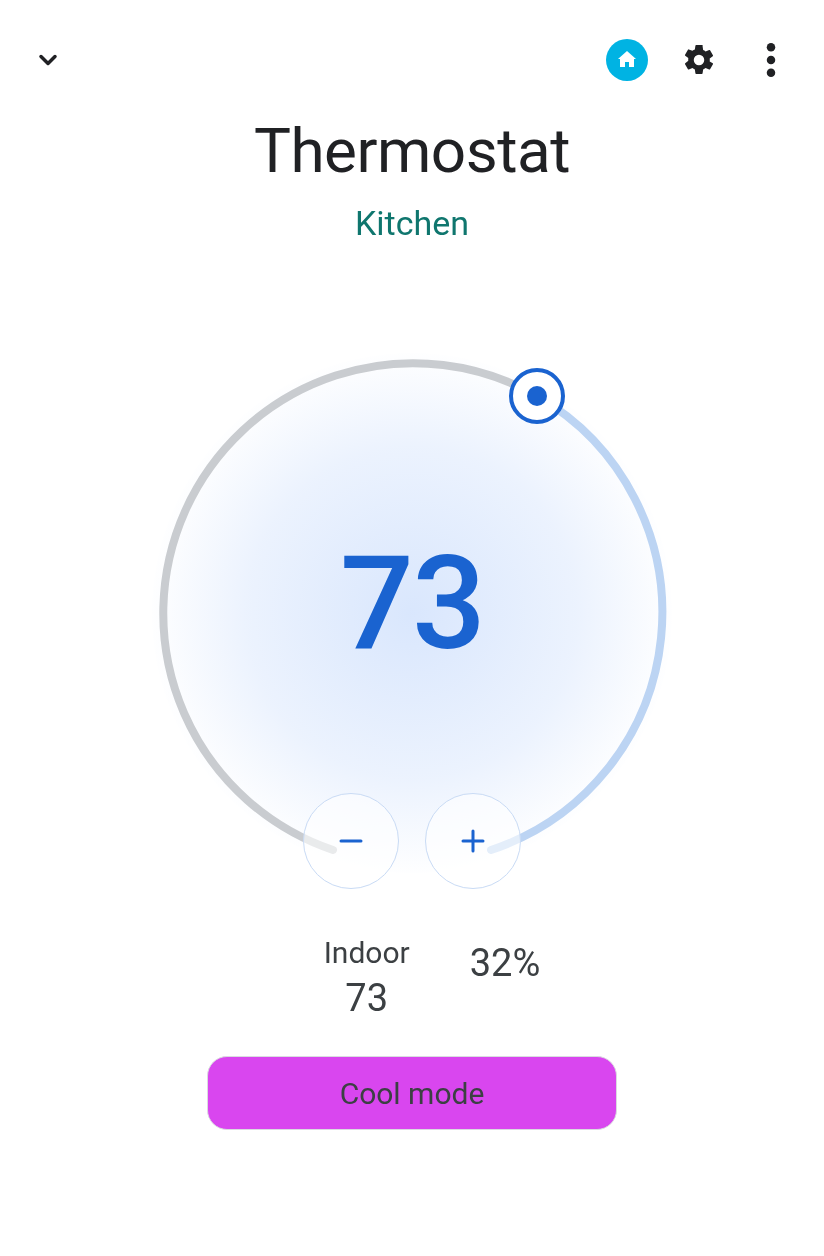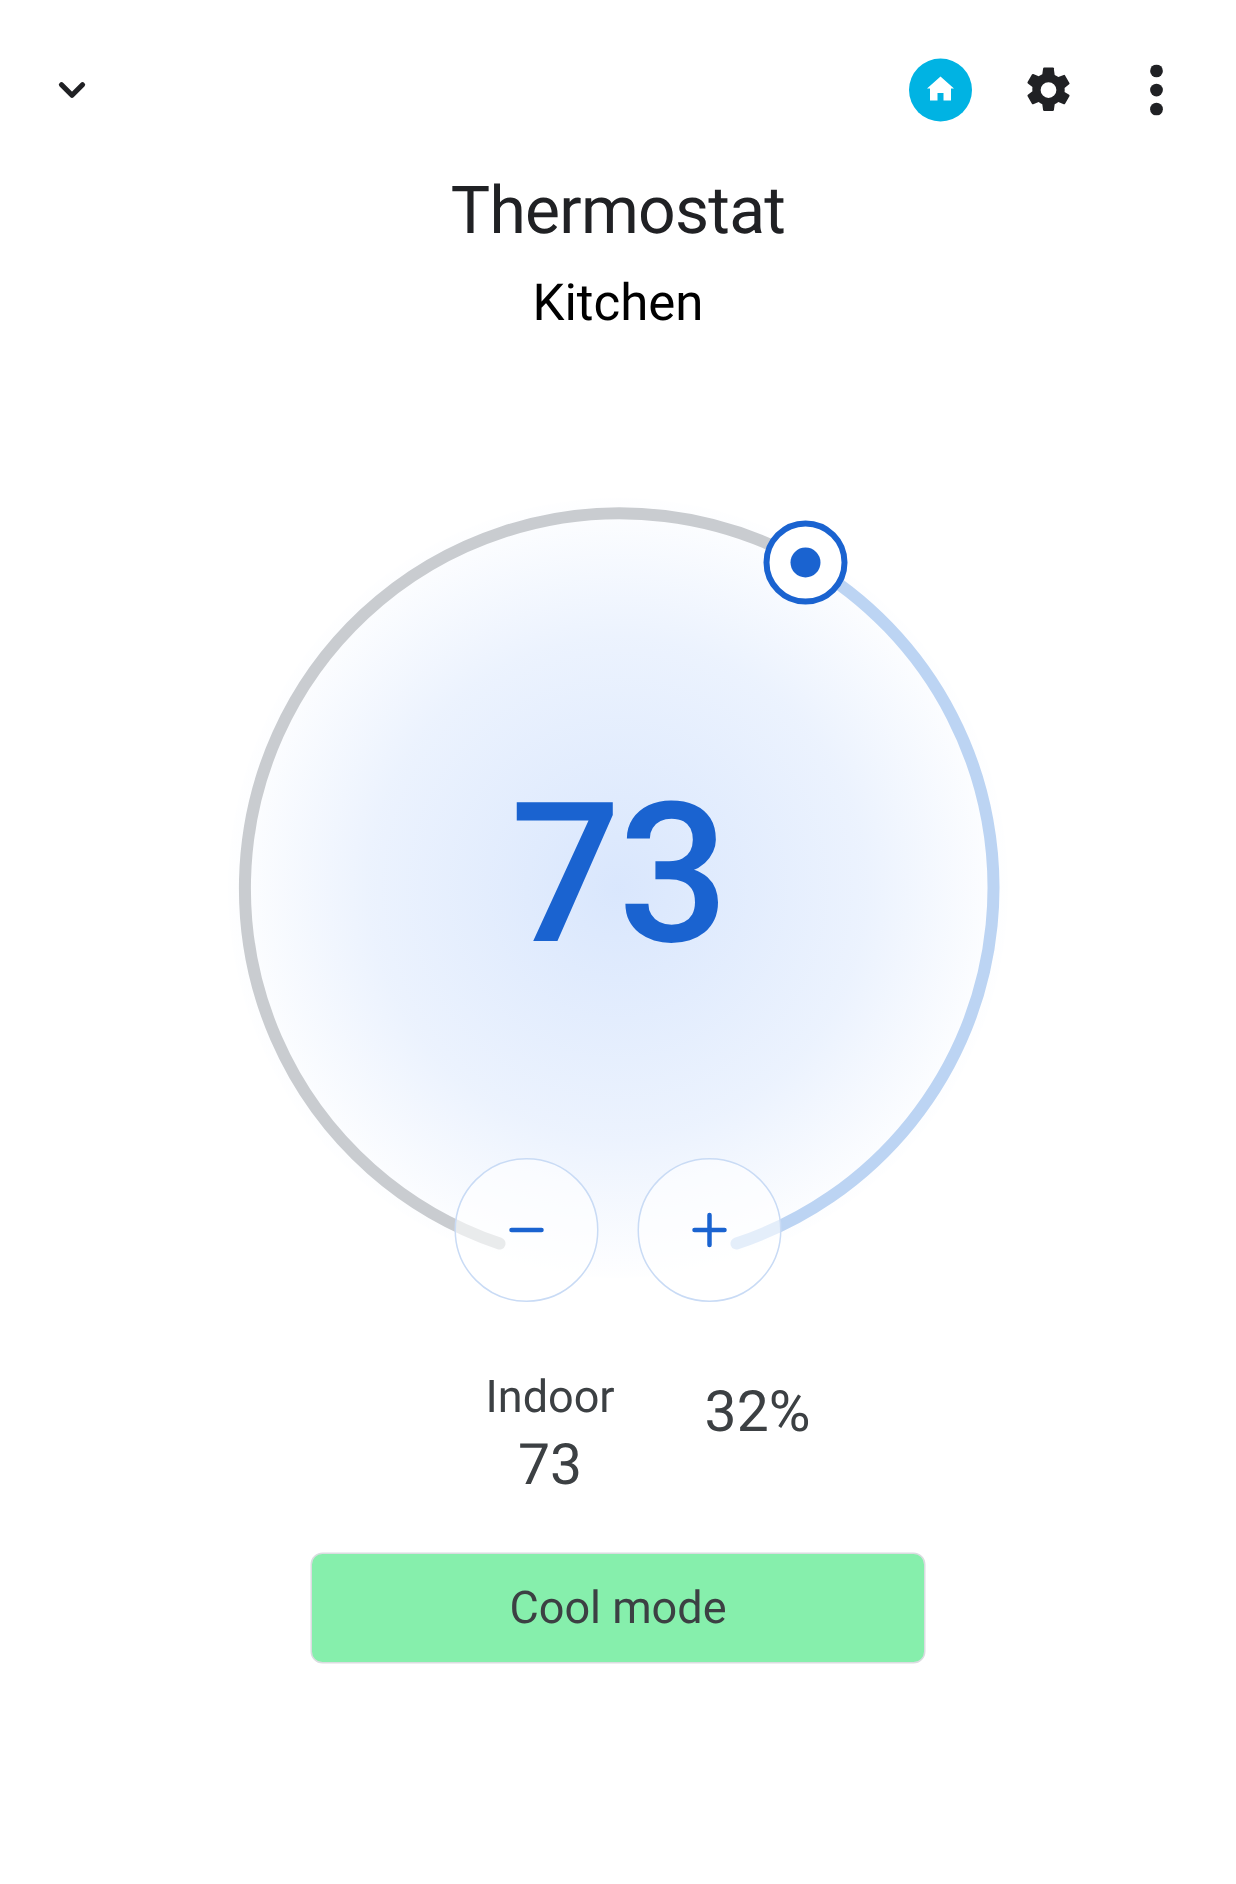--- a/index.html
+++ b/index.html
@@ -56,29 +56,29 @@
     display: flex;
     align-items: center;
     justify-content: center;
     cursor: pointer;
   }
   .title-block {
     text-align: center;
     margin-top: 24px;
   }
   .title {
-    font-size: 44px;
+    font-size: 62px;
     font-weight: 400;
     color: #202124;
     letter-spacing: -0.5px;
   }
   .subtitle {
     font-size: 34px;
     font-weight: 400;
-    color: #000000;
+    color: #0f766e;
     margin-top: 16px;
   }
   .dial-wrap {
     position: relative;
     width: 540px;
     height: 540px;
     margin: 100px auto 0 auto;
   }
   .dial-svg {
     position: absolute;
@@ -161,22 +161,22 @@
     color: #3c4043;
     font-weight: 400;
     margin-top: 6px;
   }
   .mode-btn {
     display: block;
     margin: 36px auto 0 auto;
     width: 410px;
     height: 74px;
     border: 1px solid #dadce0;
-    border-radius: 8px;
-    background: #86efac;
+    border-radius: 20px;
+    background: #d946ef;
     font-size: 30px;
     color: #3c4043;
     cursor: pointer;
     text-align: center;
   }
 </style>
 </head>
 <body>
 
 <div class="header">

